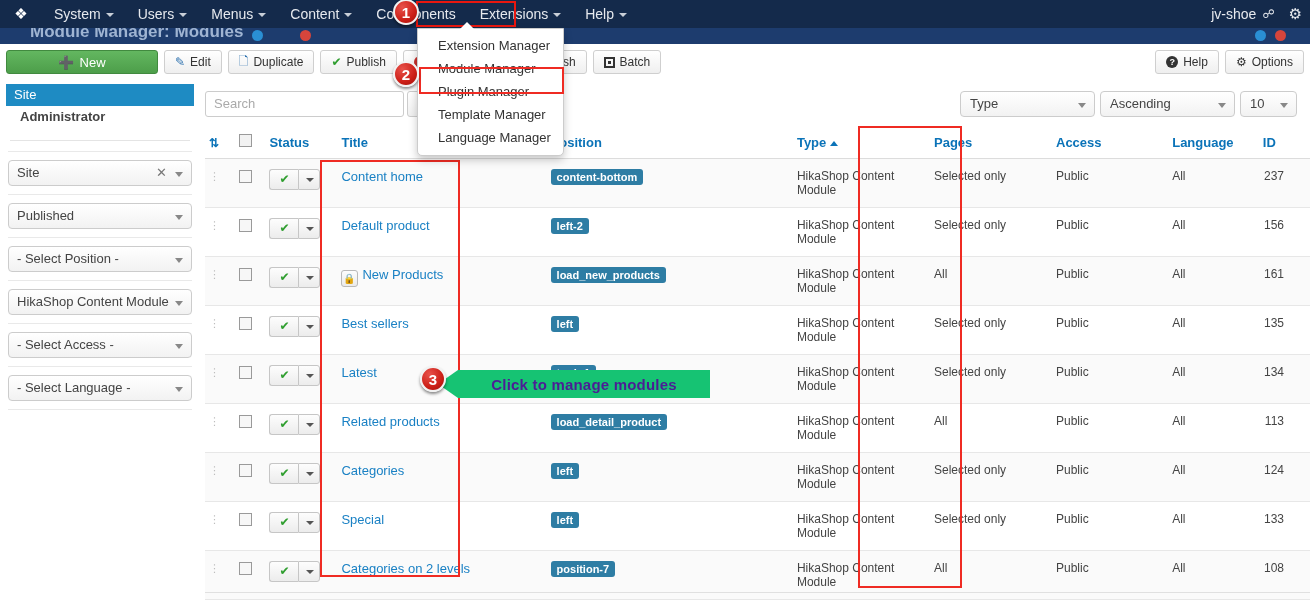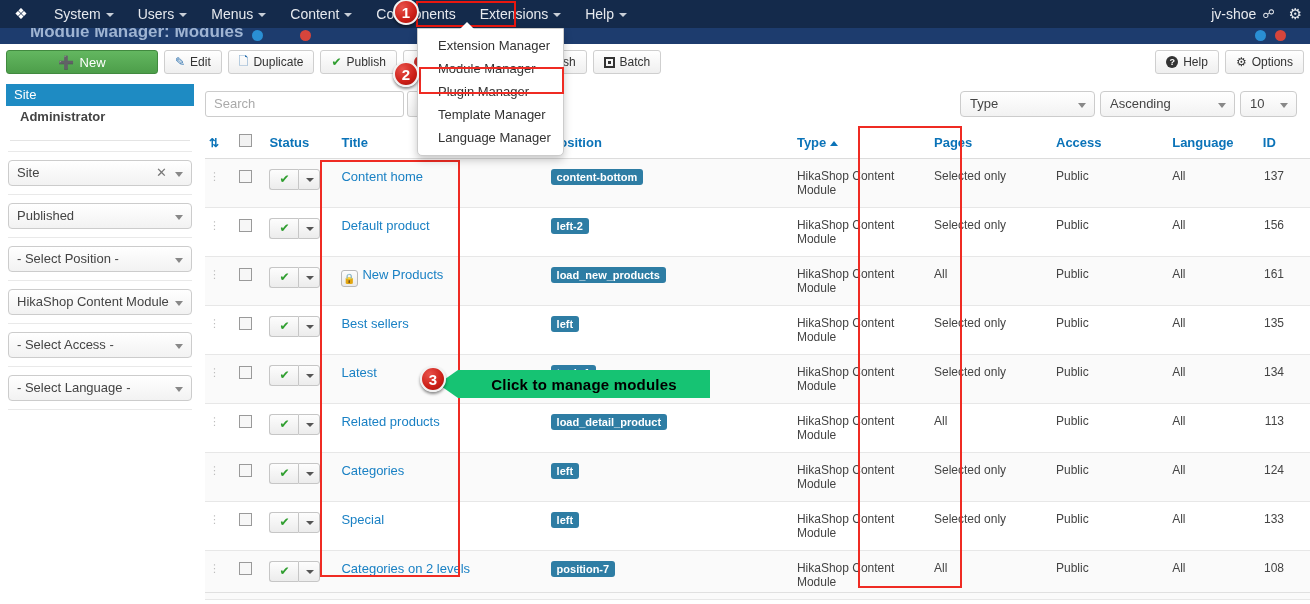--- a/index.html
+++ b/index.html
@@ -267,21 +267,21 @@
   #bullet2{ left:393px; top:61px; }
   #bullet3{ left:420px; top:366px; }
 
   
   #callout{
     position:absolute; left:458px; top:370px; width:252px; height:28px;
     background:#16c373; z-index:65;
     display:flex; align-items:center; justify-content:center;
   }
   #callout span{
-    color:#000000; font-size:15px; font-weight:bold; letter-spacing:.2px;
+    color:#4c1d95; font-size:15px; font-weight:bold; letter-spacing:.2px;
   }
   #callout-arrow{
     position:absolute; left:438px; top:370px; width:0;height:0; z-index:65;
     border-top:14px solid transparent; border-bottom:14px solid transparent;
     border-right:20px solid #16c373;
   }
 
   
   #bottom-rule{
     position:absolute; left:205px; top:592px; width:1105px;
@@ -456,21 +456,21 @@
           <td><span class="status-grp">
               <span class="pub">✔</span>
               <span class="cdrop"></span>
             </span></td>
           <td><a class="tlink" href="#">Content home</a></td>
           <td><span class="badge">content-bottom</span></td>
           <td>HikaShop Content Module</td>
           <td>Selected only</td>
           <td>Public</td>
           <td>All</td>
-          <td class="idcell">137</td>
+          <td class="idcell">237</td>
         </tr>
         <tr class="even">
           <td><span class="row-handle">⋮</span></td>
           <td><span class="row-chk"></span></td>
           <td><span class="status-grp">
               <span class="pub">✔</span>
               <span class="cdrop"></span>
             </span></td>
           <td><a class="tlink" href="#">Default product</a></td>
           <td><span class="badge">left-2</span></td>

